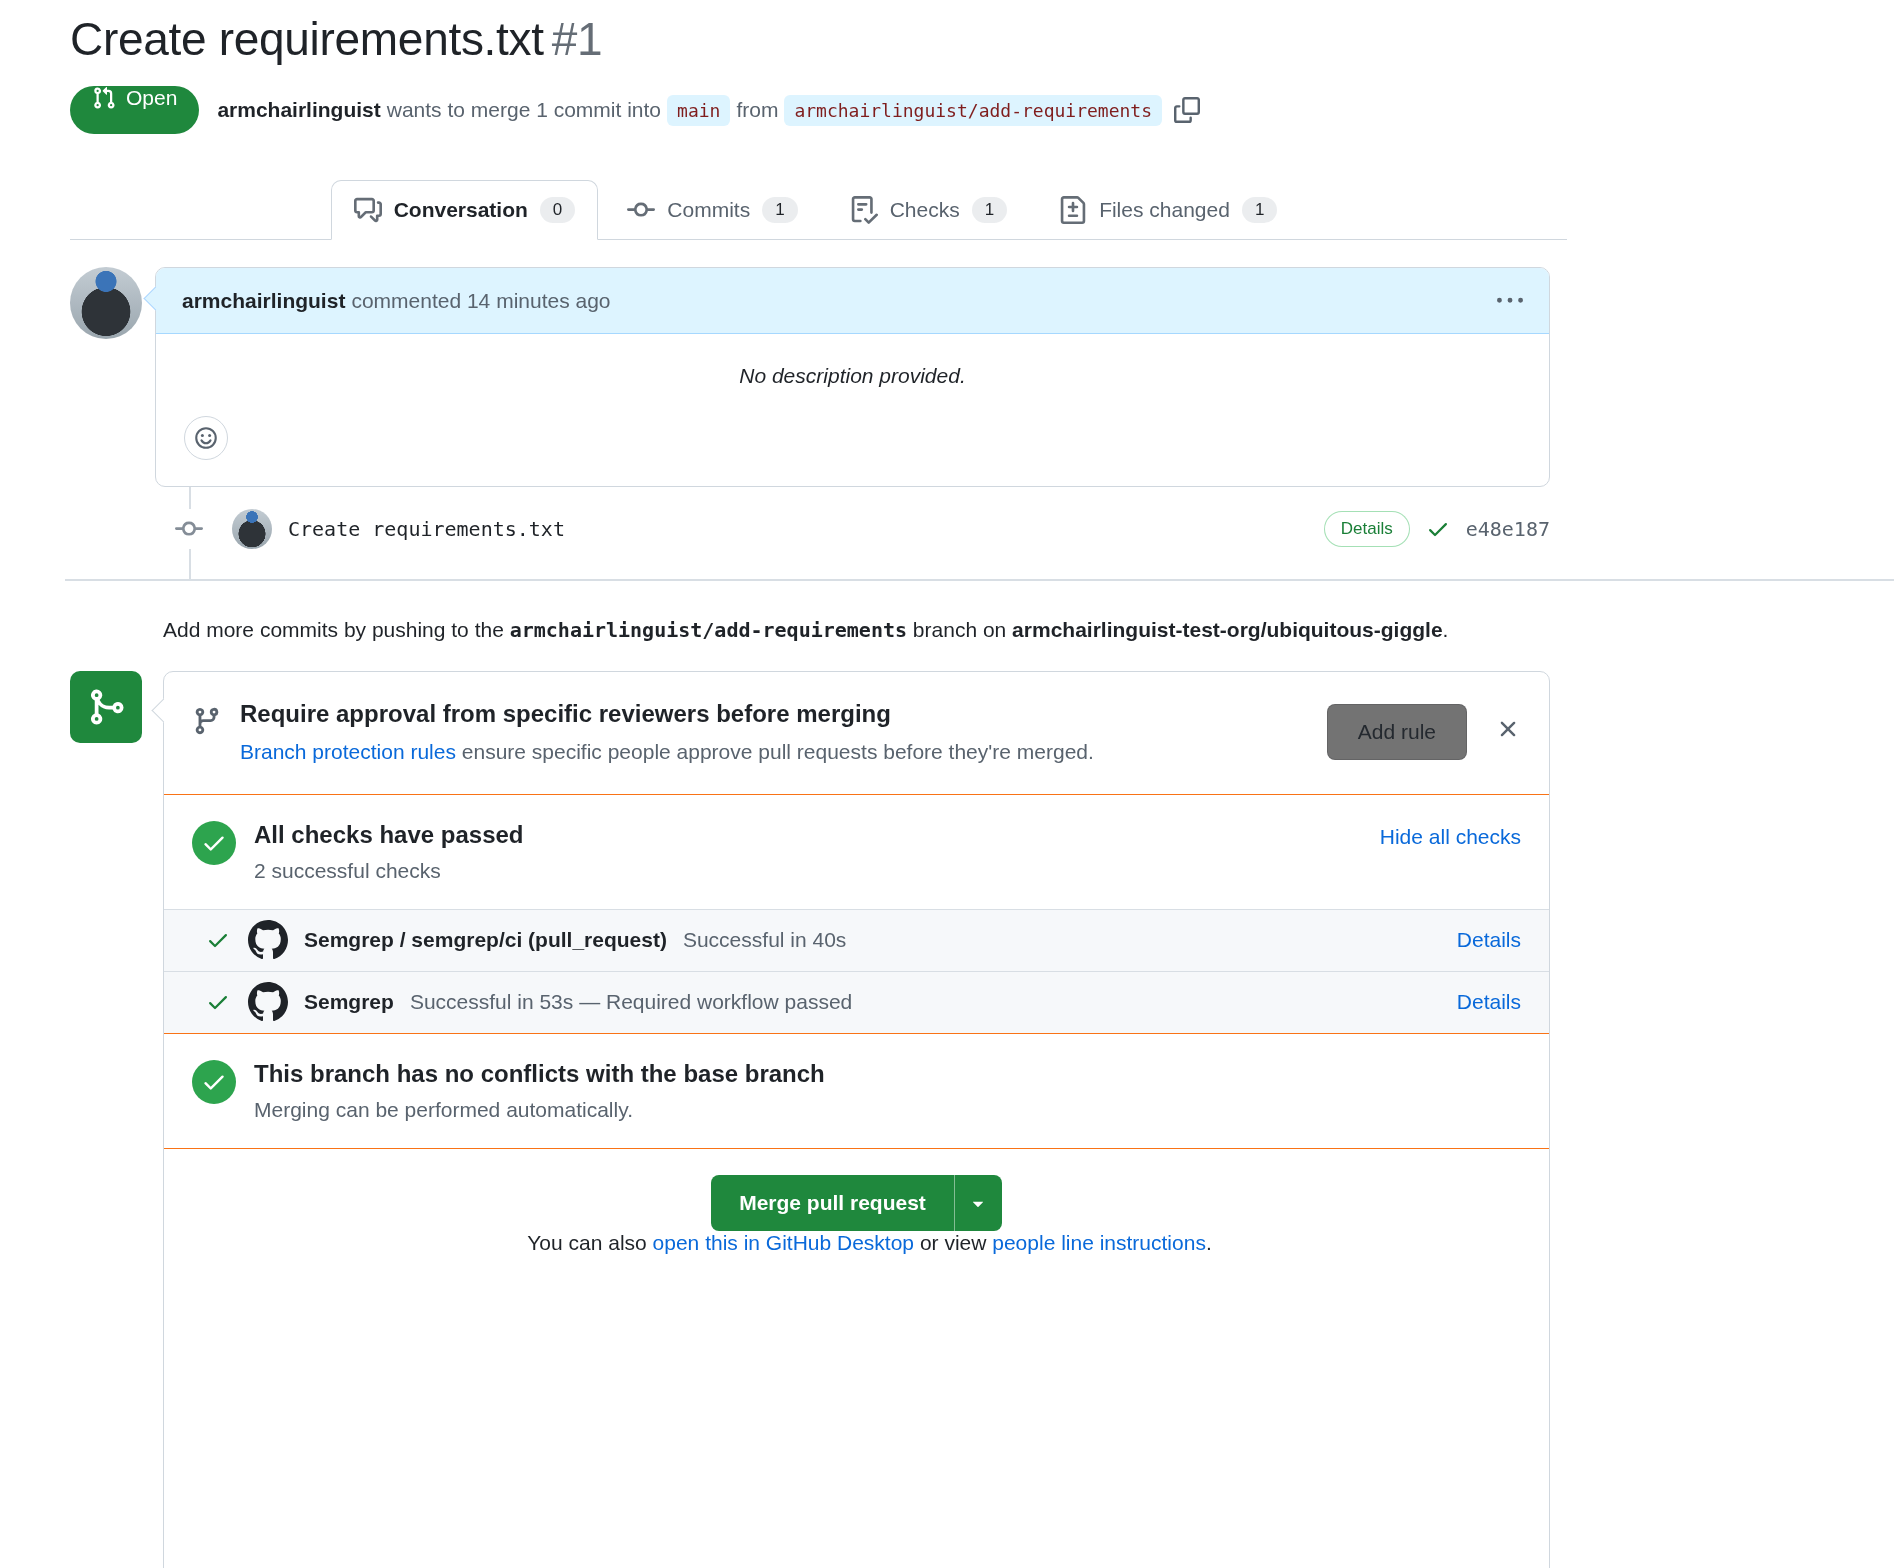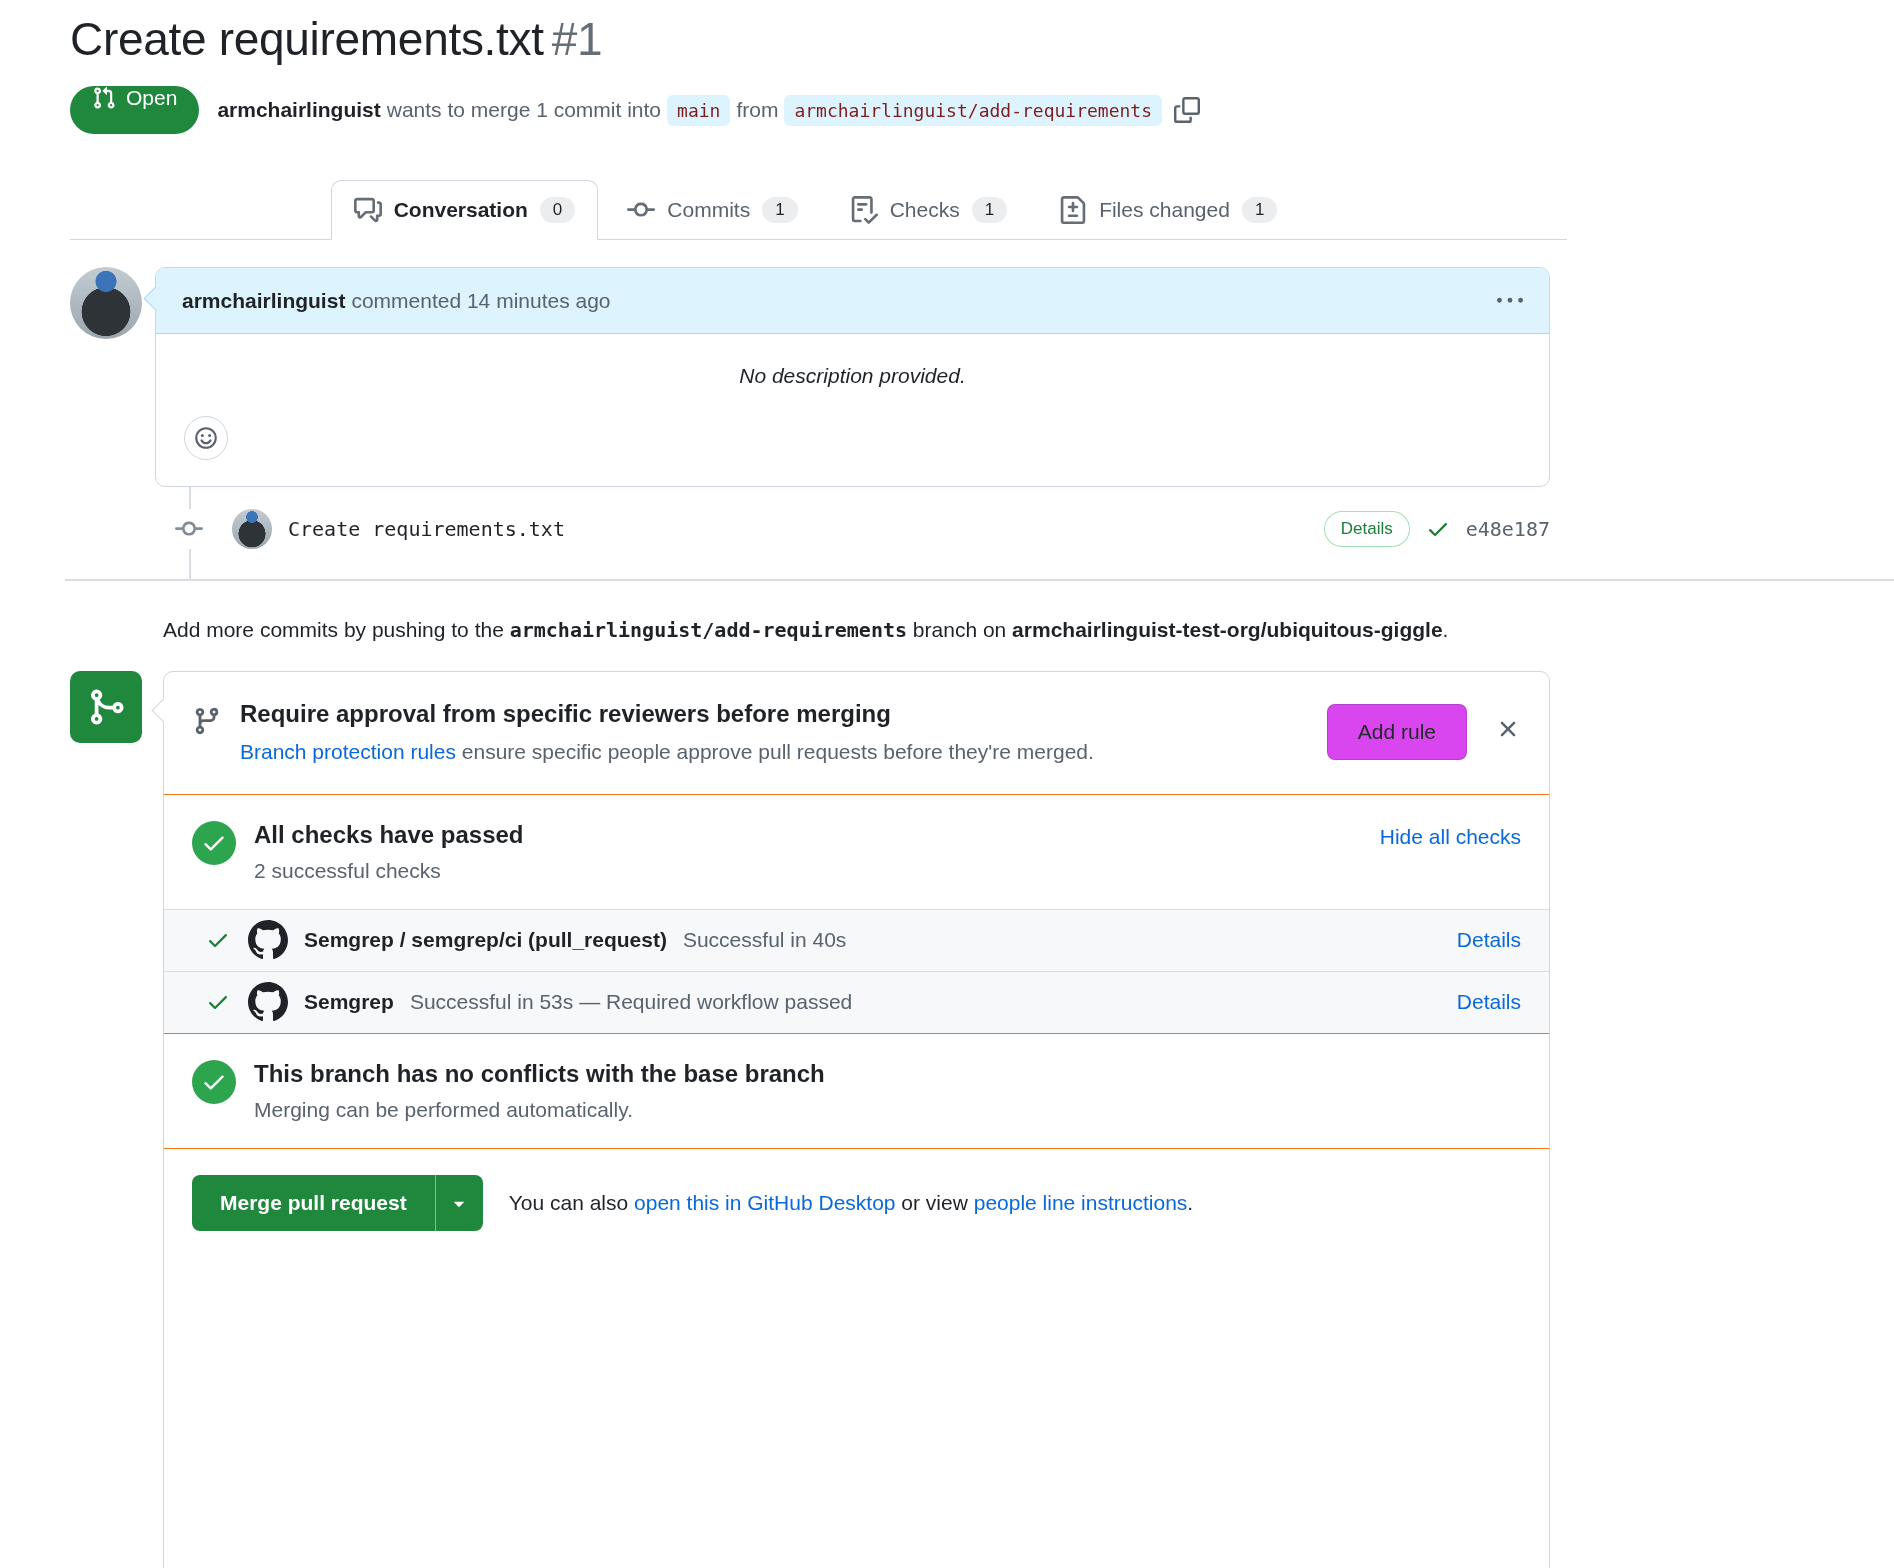--- a/index.html
+++ b/index.html
@@ -90,21 +90,21 @@
     border-left:1px solid #d0d7de; border-bottom:1px solid #d0d7de; transform:rotate(45deg); }
   .mb-section { border-top:1px solid #f97316; }
   .mb-section:first-child { border-top:none; }
 
   .protection { display:flex; align-items:flex-start; padding:28px 28px 30px; }
   .branch-ic { width:30px; height:30px; color:#59636e; margin-top:6px; flex:none; }
   .prot-text { flex:1; margin-left:18px; }
   .mb-title { font-size:24px; font-weight:600; color:#1f2328; }
   .prot-sub { margin-top:12px; font-size:21px; color:#59636e; }
   a.gh-link { color:#0969da; text-decoration:none; }
-  .btn-secondary { background:#d946ef; border:1px solid rgba(31,35,40,0.18); border-radius:8px; color:#24292f;
+  .btn-secondary { background:#737373; border:1px solid rgba(31,35,40,0.18); border-radius:8px; color:#24292f;
     font-size:21px; font-weight:500; height:56px; padding:0 30px; cursor:pointer; font-family:inherit; margin-top:4px; flex:none; }
   .close-x { background:none; border:none; color:#59636e; cursor:pointer; margin:16px 0 0 28px; display:flex; flex:none; }
   .close-x svg { width:26px; height:26px; }
 
   .summary-row { display:flex; align-items:flex-start; padding:26px 28px; }
   .status-circle { width:44px; height:44px; border-radius:50%; background:#2da44e; color:#fff; flex:none;
     display:flex; align-items:center; justify-content:center; }
   .status-circle svg { width:26px; height:26px; }
   .summary-text { margin-left:18px; flex:1; }
   .summary-sub { margin-top:10px; font-size:21px; color:#59636e; }
@@ -112,21 +112,21 @@
 
   .check-row { display:flex; align-items:center; background:#f6f8fa; height:62px; padding:0 28px 0 42px; border-top:1px solid #d8dee4; }
   .check-row .check-green { flex:none; }
   .gh-avatar { margin-left:18px; width:40px; height:40px; color:#1f2328; flex:none; display:flex; }
   .gh-avatar svg { width:40px; height:40px; }
   .check-name { margin-left:16px; font-size:21px; font-weight:700; color:#1f2328; white-space:nowrap; }
   .check-status { margin-left:16px; font-size:21px; color:#59636e; white-space:nowrap; }
   .check-row .right-link { margin-top:0; }
 
   .footer { padding:26px 28px 420px; }
-  .footer-row { display:flex; align-items:center; }
+  .footer-row { display:flex; align-items:center;flex-direction:column; }
   .merge-btn { display:inline-flex; flex:none; }
   .merge-main { background:#1f883d; color:#fff; border:none; height:56px; padding:0 28px; font-size:21px; font-weight:600;
     border-radius:8px 0 0 8px; cursor:pointer; font-family:inherit; }
   .merge-caret { background:#1f883d; color:#fff; border:none; border-left:1px solid rgba(255,255,255,0.45);
     width:48px; height:56px; border-radius:0 8px 8px 0; cursor:pointer; display:flex; align-items:center; justify-content:center; }
   .merge-caret svg { width:22px; height:22px; }
   .footer-text { margin-left:26px; font-size:21px; color:#1f2328; }
 </style>
 </head>
 <body>

